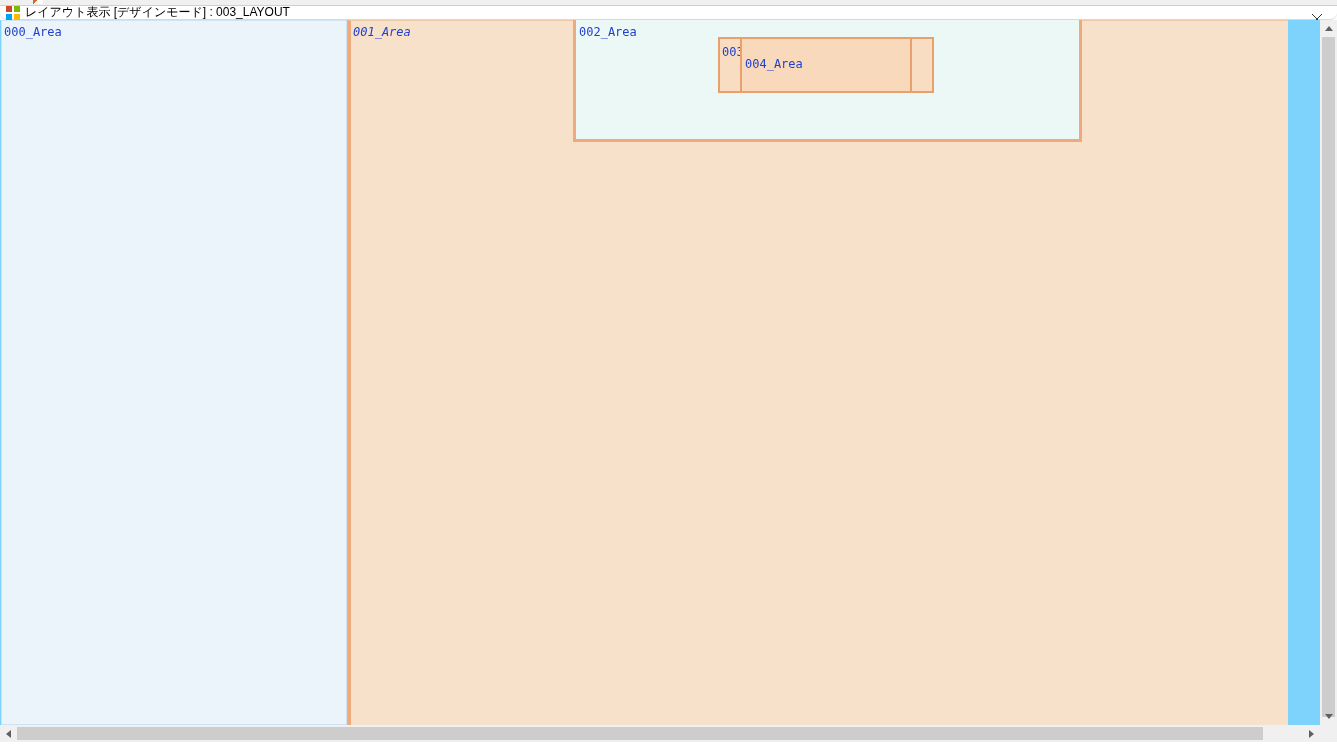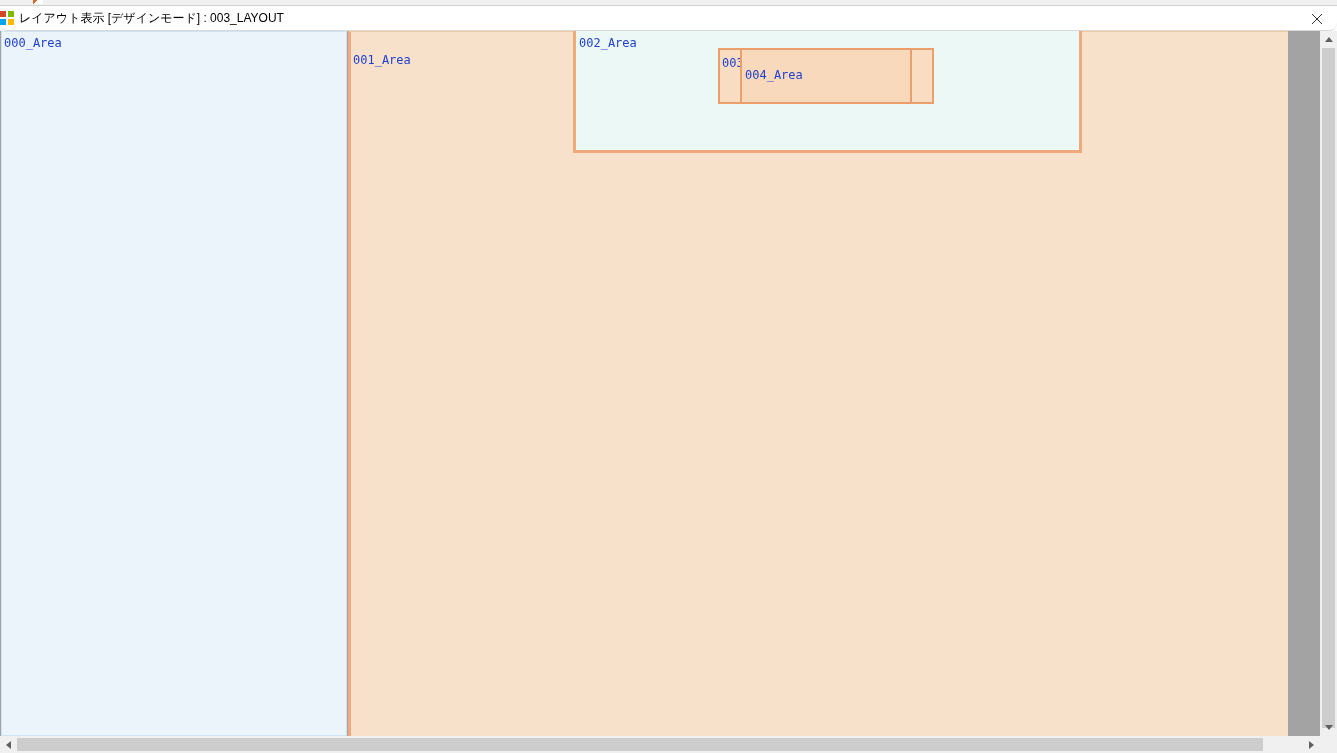--- a/index.html
+++ b/index.html
@@ -24,24 +24,25 @@
     }
     .browser-top-hint .icon-hint {
       position: absolute;
       left: 33px;
       top: -2px;
       width: 10px;
       height: 6px;
       background: linear-gradient(135deg, #d46a2e 40%, #fff 40%);
     }
     .titlebar {
-      height: 25px;
+      height: 14px;
       background: #fff;
       display: flex;
       align-items: center;
+      padding-left: 6px;
       border-bottom: 1px solid #d9d9d9;
       position: relative;
       border-radius: 8px;
     }
     .app-icon {
       width: 14px;
       height: 14px;
       margin-right: 5px;
       position: relative;
     }
@@ -70,21 +71,21 @@
       background: #fff;
     }
 
     .canvas-viewport {
       position: absolute;
       left: 0;
       top: 0;
       right: 17px;
       bottom: 17px;
       overflow: hidden;
-      background: #a3a3a3;
+      background: #7dd3fc;
     }
 
     
     .vscroll {
       position: absolute;
       right: 0;
       top: 0;
       width: 17px;
       bottom: 17px;
       background: #f0f0f0;
@@ -217,21 +218,21 @@
     }
 
     .area-label {
       position: absolute;
       font-size: 12px;
       color: #2040d0;
       font-family: "MS Gothic", monospace;
       white-space: nowrap;
     }
     .label-000 { left: 4px; top: 5px; }
-    .label-001 { left: 353px; top: 22px; }
+    .label-001 { left: 353px; top: 5px; font-style: italic; }
     .label-002 { left: 579px; top: 5px; text-align: center; }
     .label-003 {
       left: 722px;
       top: 25px;
       width: 18px;
       overflow: hidden;
     }
     .label-004 { left: 745px; top: 37px; }
   </style>
 </head>

